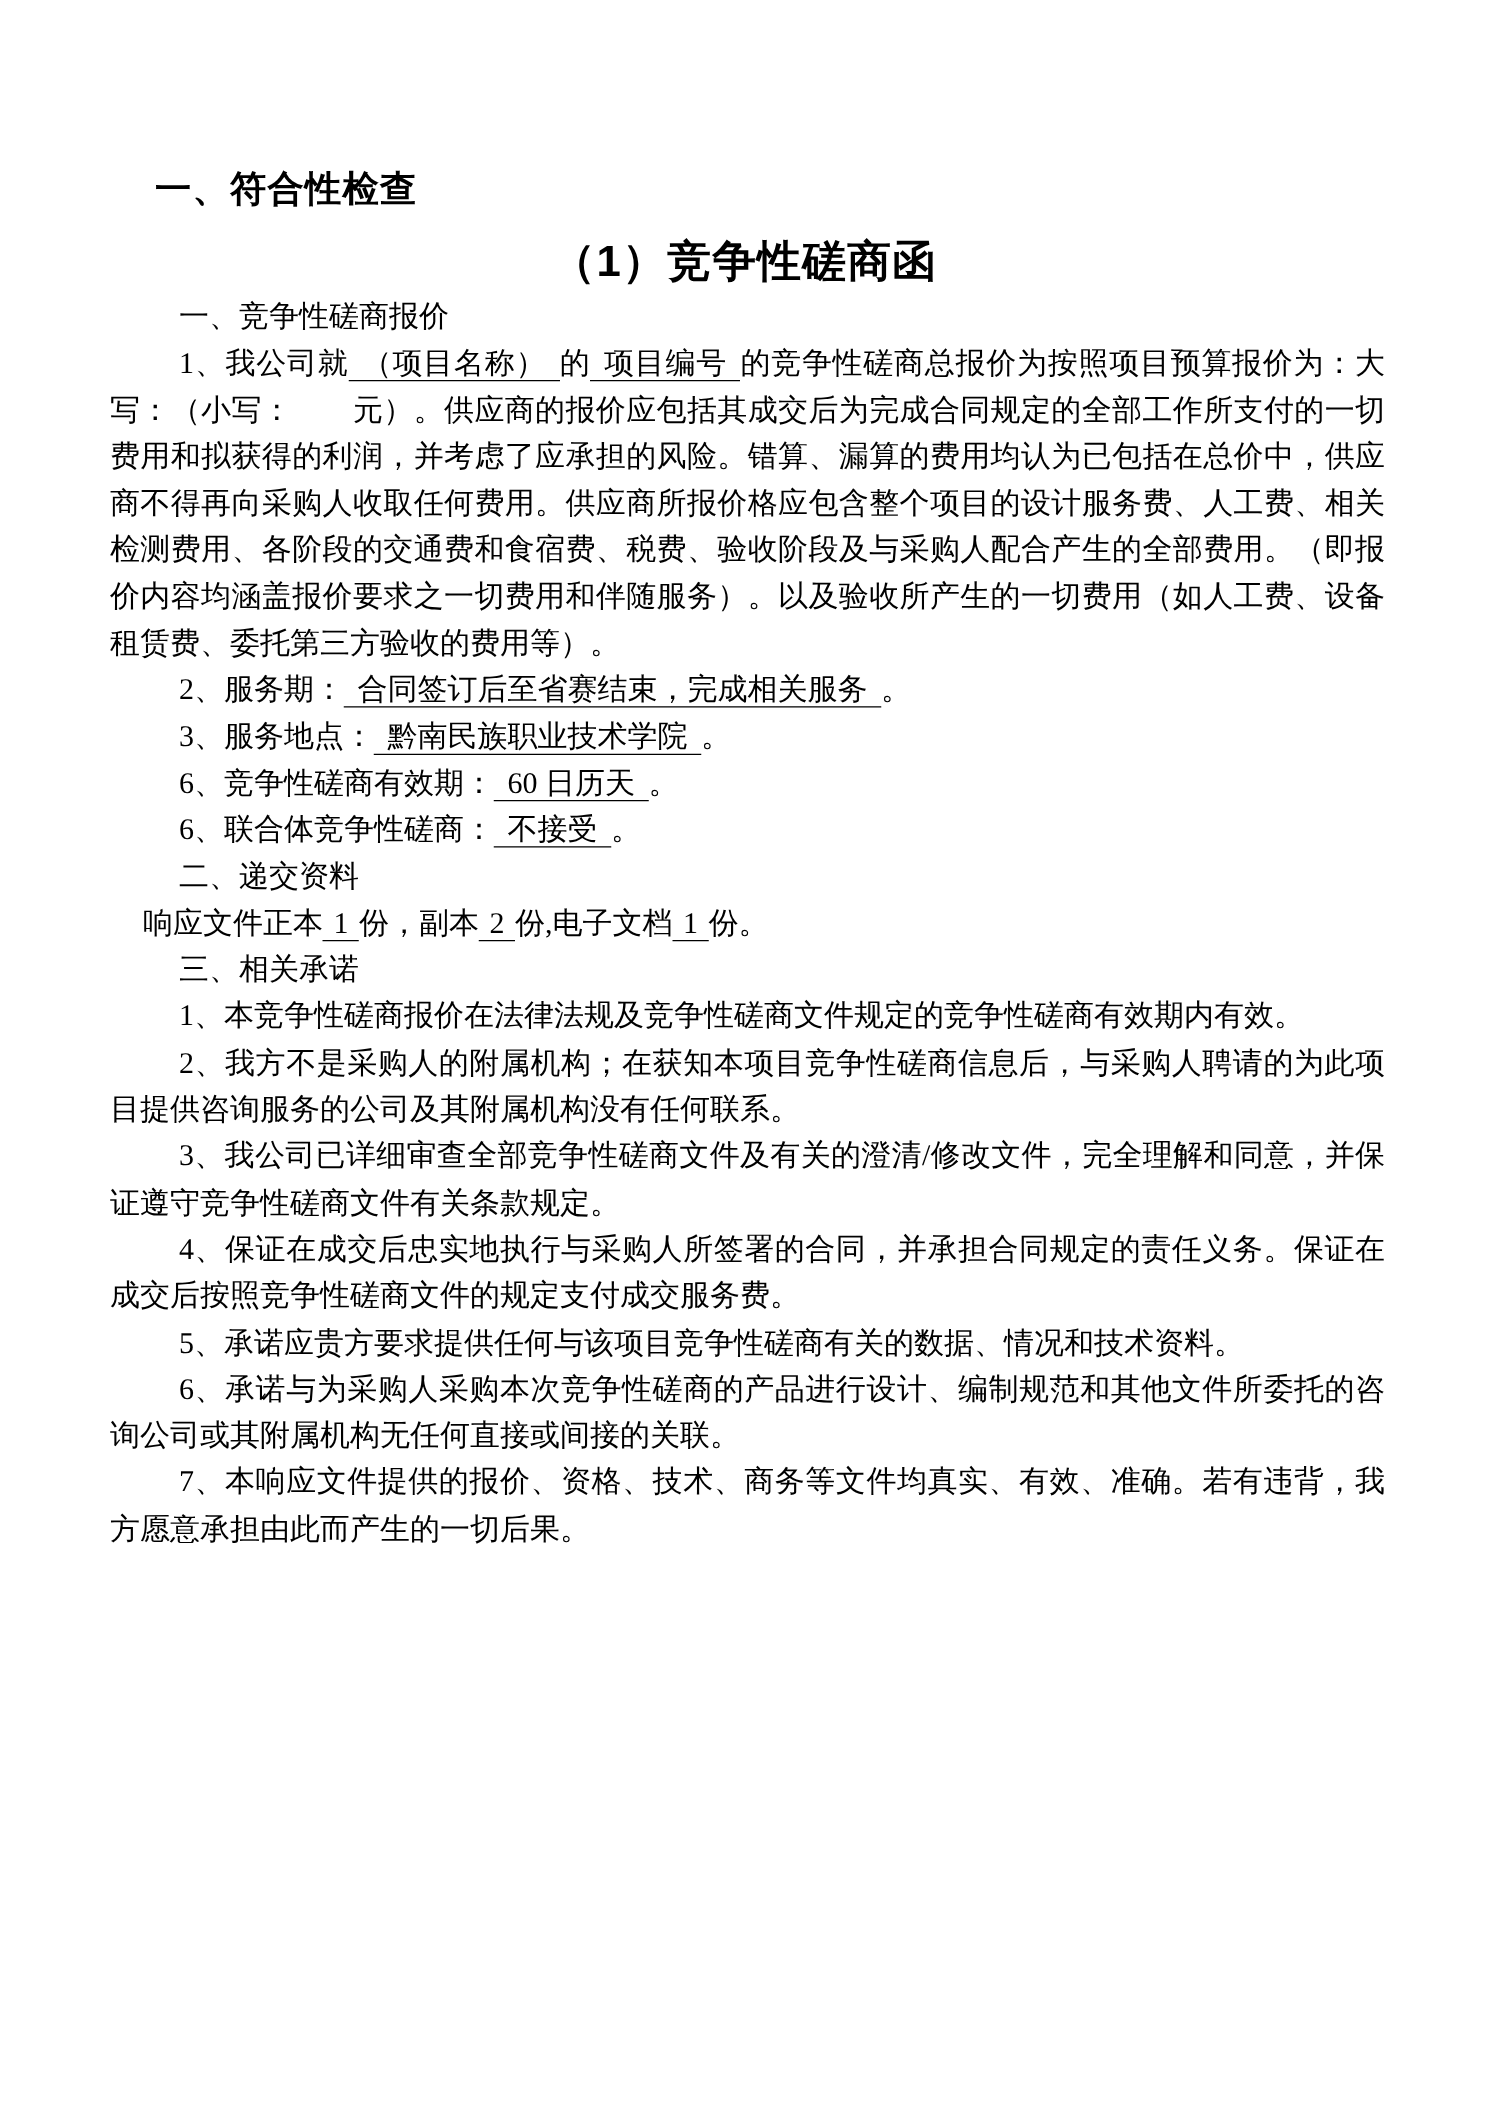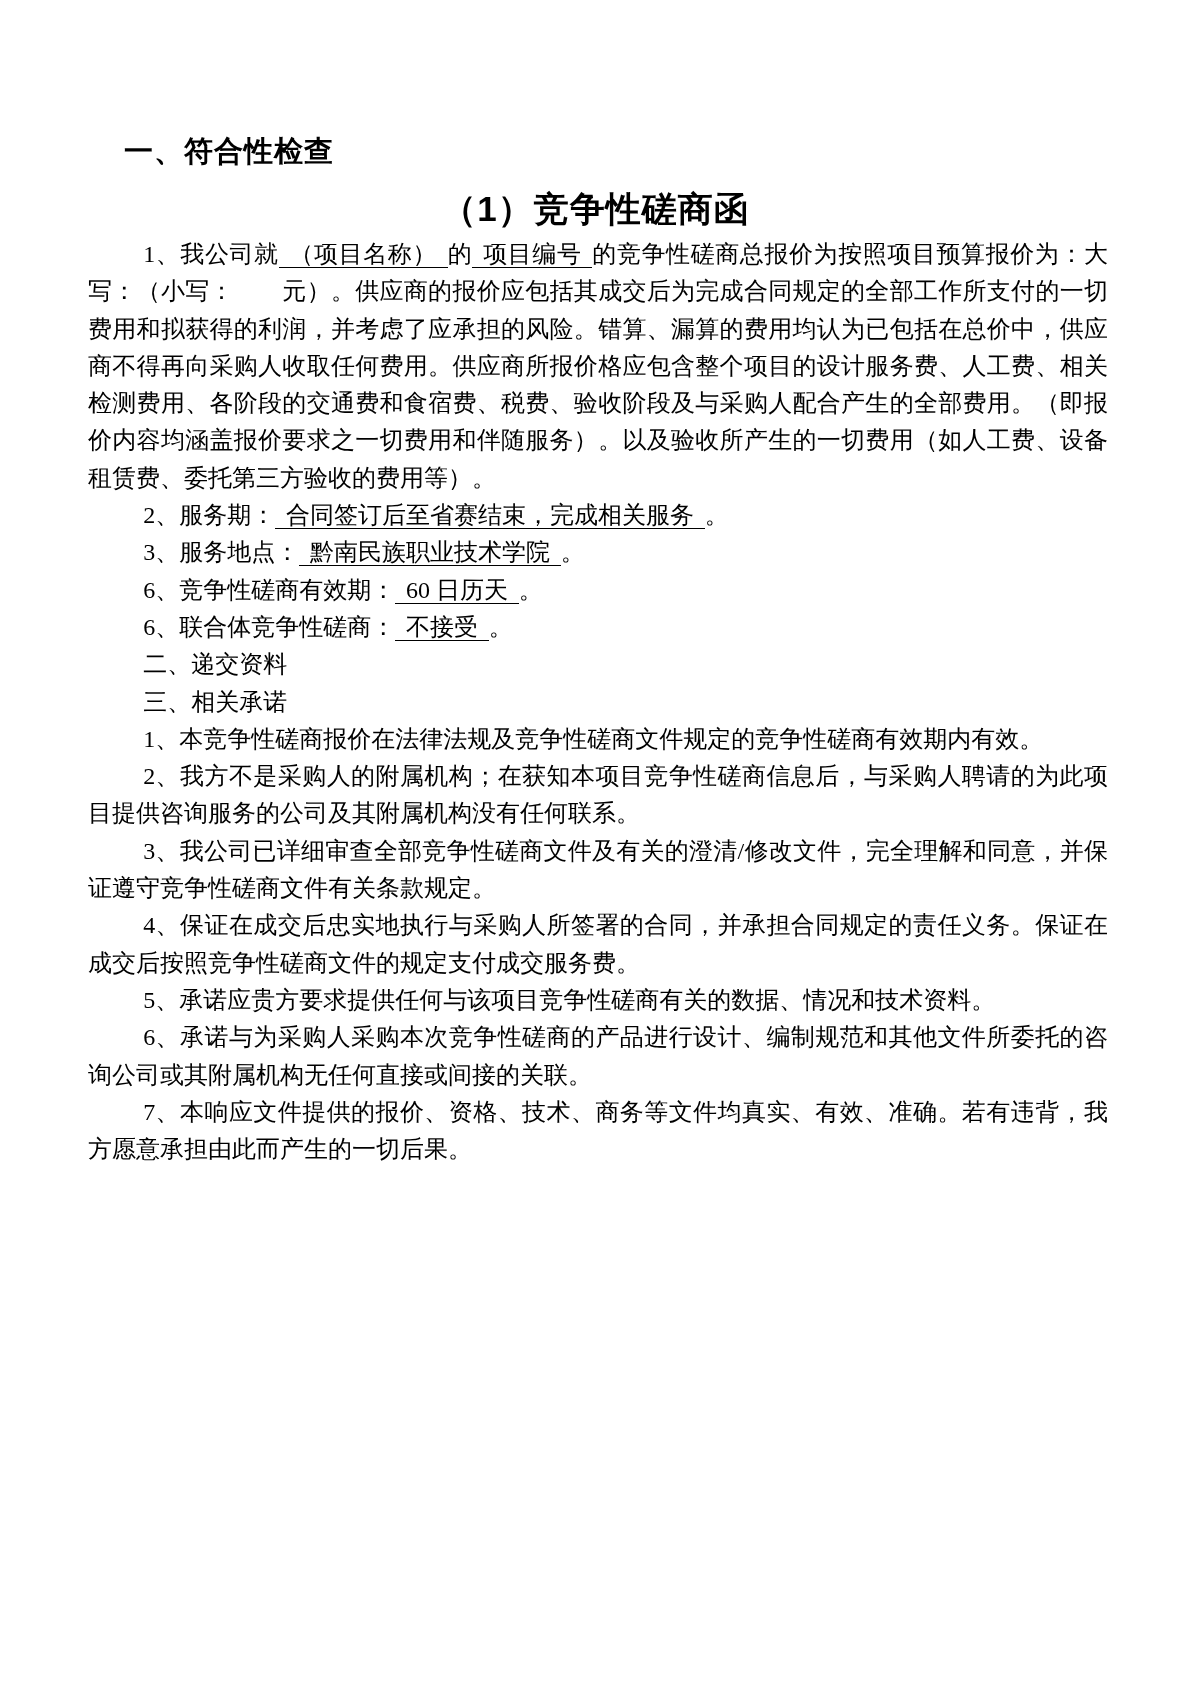--- a/index.html
+++ b/index.html
@@ -93,33 +93,35 @@
 <body>
 
 <div class="page">
 
   <div class="heading">一、符合性检查</div>
 
   <div class="doc-title">（1）竞争性磋商函</div>
 
   <div class="content">
 
+    <p class="indent2">一、竞争性磋商报价</p>
 
     <p class="indent2"><span>1、我公司就</span><span class="blank">（项目名称）</span><span>的</span><span class="blank">项目编号</span><span>的竞争性磋商总报价为按照项目预算报价为：大写：（小写：　　元）。供应商的报价应包括其成交后为完成合同规定的全部工作所支付的一切费用和拟获得的利润，并考虑了应承担的风险。错算、漏算的费用均认为已包括在总价中，供应商不得再向采购人收取任何费用。供应商所报价格应包含整个项目的设计服务费、人工费、相关检测费用、各阶段的交通费和食宿费、税费、验收阶段及与采购人配合产生的全部费用。（即报价内容均涵盖报价要求之一切费用和伴随服务）。以及验收所产生的一切费用（如人工费、设备租赁费、委托第三方验收的费用等）。</span></p>
 
     <p class="indent2"><span>2、服务期：</span><span class="blank">合同签订后至省赛结束，完成相关服务</span><span>。</span></p>
 
     <p class="indent2"><span>3、服务地点：</span><span class="blank">黔南民族职业技术学院</span><span>。</span></p>
 
     <p class="indent2"><span>6、竞争性磋商有效期：</span><span class="blank">60 日历天</span><span>。</span></p>
 
     <p class="indent2"><span>6、联合体竞争性磋商：</span><span class="blank">不接受</span><span>。</span></p>
 
     <p class="indent2">二、递交资料</p>
 
+    <p class="indent1"><span>响应文件正本</span><span class="blank-num">1</span><span>份，副本</span><span class="blank-num">2</span><span>份,电子文档</span><span class="blank-num">1</span><span>份。</span></p>
 
     <p class="indent2">三、相关承诺</p>
 
     <p class="indent2">1、本竞争性磋商报价在法律法规及竞争性磋商文件规定的竞争性磋商有效期内有效。</p>
     <p class="indent2">2、我方不是采购人的附属机构；在获知本项目竞争性磋商信息后，与采购人聘请的为此项目提供咨询服务的公司及其附属机构没有任何联系。</p>
     <p class="indent2">3、我公司已详细审查全部竞争性磋商文件及有关的澄清/修改文件，完全理解和同意，并保证遵守竞争性磋商文件有关条款规定。</p>
     <p class="indent2">4、保证在成交后忠实地执行与采购人所签署的合同，并承担合同规定的责任义务。保证在成交后按照竞争性磋商文件的规定支付成交服务费。</p>
     <p class="indent2">5、承诺应贵方要求提供任何与该项目竞争性磋商有关的数据、情况和技术资料。</p>
     <p class="indent2">6、承诺与为采购人采购本次竞争性磋商的产品进行设计、编制规范和其他文件所委托的咨询公司或其附属机构无任何直接或间接的关联。</p>
     <p class="indent2">7、本响应文件提供的报价、资格、技术、商务等文件均真实、有效、准确。若有违背，我方愿意承担由此而产生的一切后果。</p>

